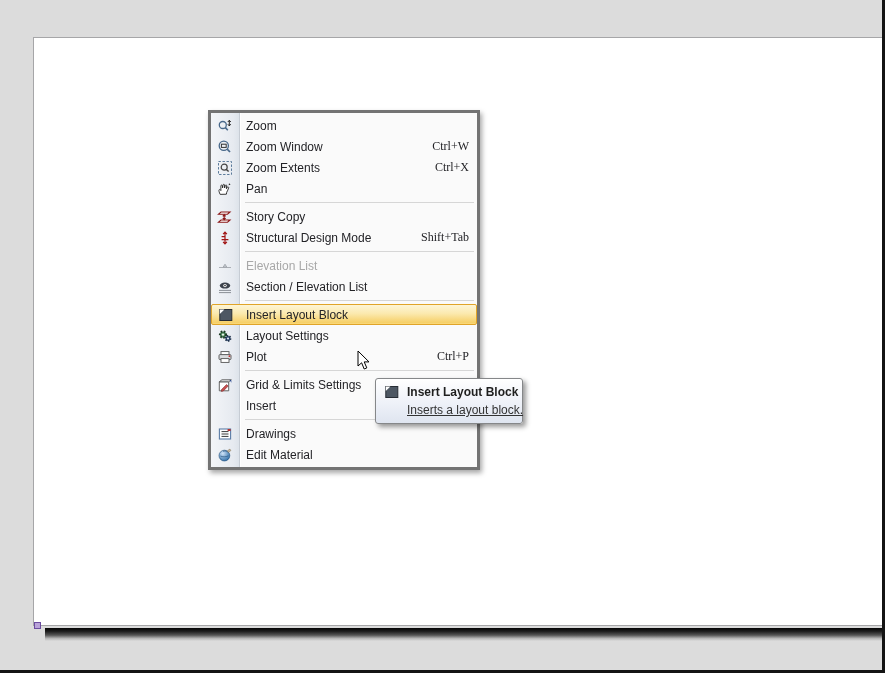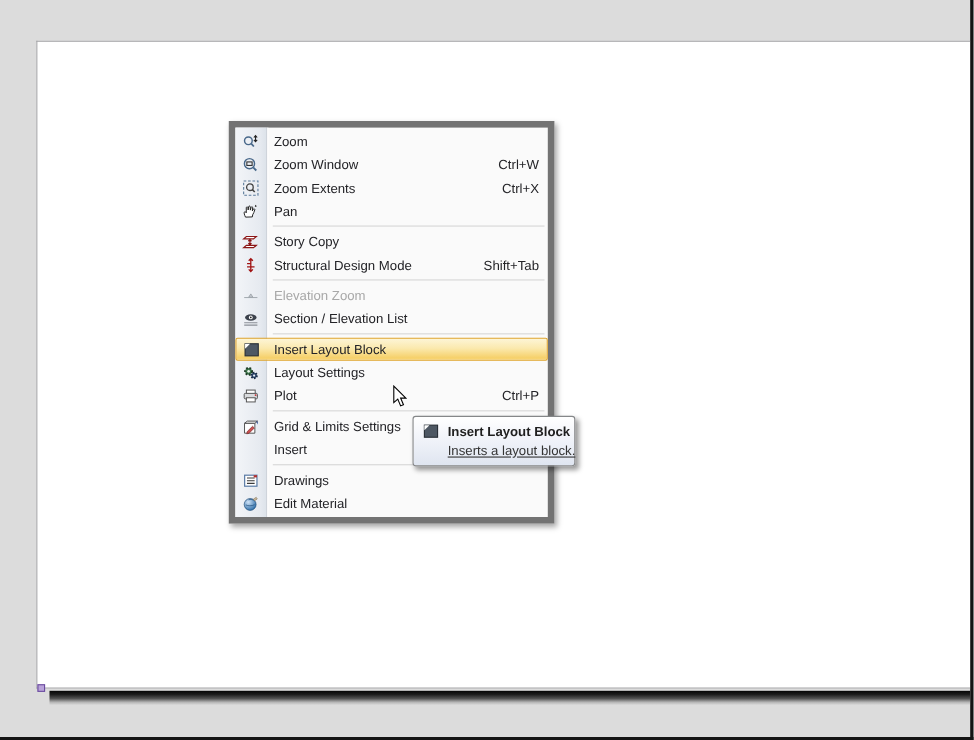--- a/index.html
+++ b/index.html
@@ -19,22 +19,22 @@
   .canvas-shadow{
     position:absolute;left:45px;right:0;top:628px;height:13px;
     background:linear-gradient(to bottom,#050505 0%,#1b1b1b 25%,#555 55%,#b5b5b5 80%,#dcdcdc 100%);
   }
   .grip{
     position:absolute;left:34px;top:622px;width:7px;height:7px;
     background:#b9a3d9;border:1px solid #6b4c9f;box-sizing:border-box;z-index:5;
   }
   
   .menu{
-    position:absolute;left:208px;top:110px;width:296px;
-    background:#fafafa;border:6px solid #737373;
+    position:absolute;left:208px;top:110px;width:272px;
+    background:#fafafa;border:3px solid #737373;
     box-shadow:2px 3px 5px rgba(0,0,0,.35);
     padding:2px 0;z-index:10;box-sizing:border-box;
   }
   .menu-gutter{
     position:absolute;left:0;top:0;bottom:0;width:28px;
     background:linear-gradient(to right,#f3f5f8,#e6eaf0 80%,#dde3ea);
     border-right:1px solid #c6ccd4;
   }
   .menu-gutter::after{
     content:"";position:absolute;right:-2px;top:0;bottom:0;width:1px;background:#ffffff;
@@ -45,21 +45,21 @@
     box-sizing:border-box;cursor:default;
   }
   .menu-item.disabled{color:#a8a8a8;}
   .menu-item.highlighted{
     background:linear-gradient(#fdf5d6,#fbe9ae 45%,#f6d069 92%,#fada7e);
     border:1px solid #e0a428;border-radius:2px;
   }
   .menu-icon{width:28px;flex:0 0 28px;display:flex;justify-content:center;align-items:center;}
   .menu-item.highlighted .menu-icon{width:27px;flex-basis:27px;}
   .menu-label{padding-left:7px;white-space:nowrap;}
-  .menu-shortcut{margin-left:auto;padding-left:12px;white-space:nowrap;}
+  .menu-shortcut{margin-left:auto;padding-left:12px;white-space:nowrap;font-family:Liberation Serif, serif;}
   .submenu-arrow{
     margin-left:auto;margin-right:3px;width:0;height:0;
     border-left:4px solid #3a3d44;border-top:4px solid transparent;border-bottom:4px solid transparent;
   }
   .menu-sep{position:relative;height:7px;}
   .menu-sep::after{
     content:"";position:absolute;left:34px;right:3px;top:3px;border-top:1px solid #d6d6d6;
   }
   
   .tooltip{
@@ -154,21 +154,21 @@
       <div class="menu-sep"></div>
       <div class="menu-item disabled">
         <span class="menu-icon">
           <svg width="16" height="16" viewBox="0 0 16 16">
             <g fill="#c7ccd2" stroke="#9aa0a6" stroke-width=".8">
               <path d="M2 9.5h12" fill="none"></path>
               <path d="M8 6.2l1.9 3H6.1z"></path>
             </g>
           </svg>
         </span>
-        <span class="menu-label">Elevation Zoom</span>
+        <span class="menu-label">Elevation List</span>
       </div>
       <div class="menu-item">
         <span class="menu-icon">
           <svg width="16" height="16" viewBox="0 0 16 16">
             <path d="M2 11.4h12M2 13.6h12" stroke="#8a8f96" stroke-width="1" fill="none"></path>
             <ellipse cx="8" cy="6.6" rx="5.2" ry="3" fill="#3c424c"></ellipse>
             <circle cx="8" cy="6.6" r="1.7" fill="#fff"></circle>
             <circle cx="8" cy="6.6" r=".8" fill="#222"></circle>
           </svg>
         </span>

